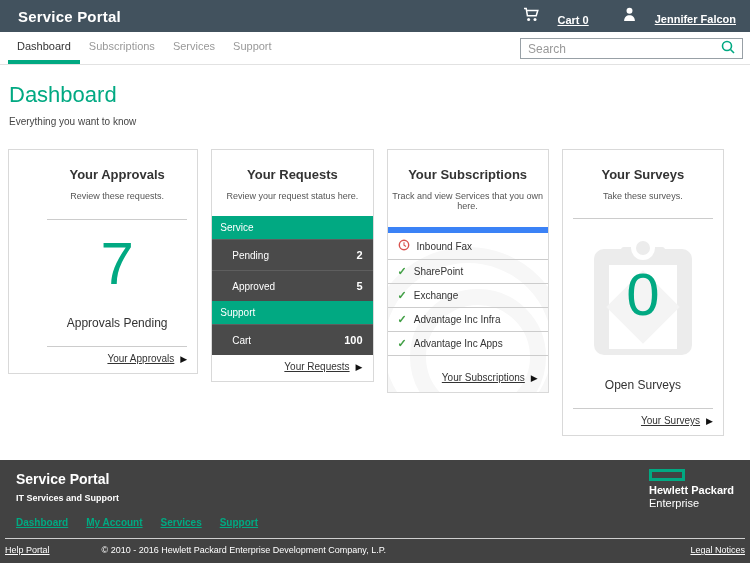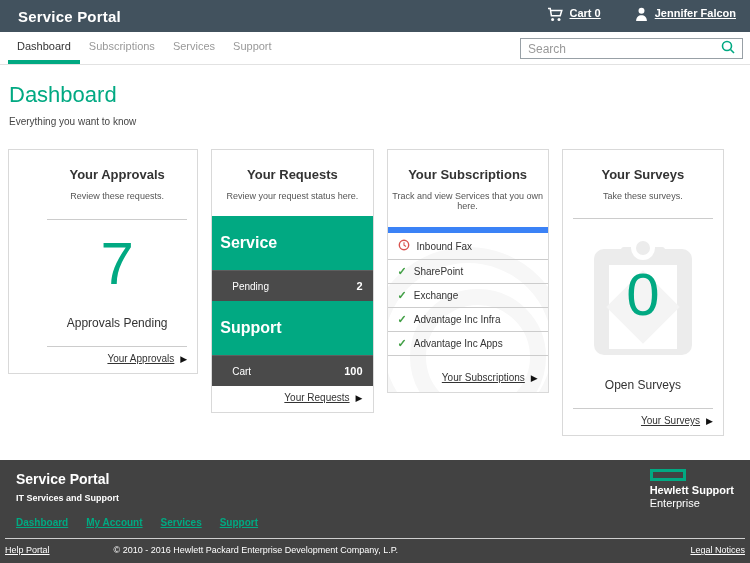--- a/index.html
+++ b/index.html
@@ -12,21 +12,21 @@
     overflow: hidden;
     color: #333;
   }
   
   .topbar {
     height: 32px; background: #42525E; color: #fff;
     display: flex; align-items: center; padding: 0 14px 0 18px; flex: none;
   }
   .brand { font-size: 15px; font-weight: 700; letter-spacing: .2px; }
   .topbar-right { margin-left: auto; display: flex; align-items: center; gap: 34px; }
-  .top-group { display: flex; align-items: flex-start; gap: 7px; cursor: pointer; }
+  .top-group { display: flex; align-items: flex-end; gap: 19px; cursor: pointer; }
   .top-label { font-size: 11px; font-weight: 700; text-decoration: underline; color:#fff; }
   
   .nav {
     height: 33px; background: #fff; border-bottom: 1px solid #e2e2e2;
     display: flex; align-items: stretch; padding-left: 8px; position: relative; flex: none;
   }
   .tab {
     font-size: 11px; color: #999; padding: 0 9px; display: flex; align-items: center;
     border-bottom: 4px solid transparent; cursor: pointer;
   }
@@ -56,21 +56,21 @@
   .card-title { text-align: center; font-size: 13px; font-weight: 700; color: #333; margin-top: 17px; position: relative; z-index: 1; }
   .card-sub { text-align: center; font-size: 9px; color: #555; margin-top: 9px; position: relative; z-index: 1; }
   .divider { border: none; border-top: 1px solid #ccc; margin: 0 10px; }
   .big-number { font-size: 60px; line-height: 1; color: #01A982; text-align: center; font-weight: 400; }
   .count-label { text-align: center; font-size: 12px; color: #333; }
   .link-row { margin-top: auto; display: flex; justify-content: flex-end; align-items: center; gap: 6px; padding: 6px 10px 9px; position: relative; z-index: 1; }
   .card-link { font-size: 10px; color: #333; text-decoration: underline; cursor: pointer; }
   .arrow { font-size: 9px; color: #111; }
   
   .req-table { margin-top: 15px; }
-  .req-group-header { background: #01A982; color: #fff; font-size: 16px; font-weight: 700; padding: 18px 8px; }
+  .req-group-header { background: #01A982; color: #fff; font-size: 10px; font-weight: 400; padding: 6px 8px; }
   .req-row {
     background: #4A4A4A; color: #fff; display: flex; justify-content: space-between;
     align-items: center; padding: 9px 10px 9px 20px; font-size: 10px; border-top: 1px solid #5E5E5E;
   }
   .req-row .val { font-weight: 700; font-size: 11px; }
   
   .subs-list { margin-top: 16px; border-top: 6px solid #3b82f6; position: relative; z-index: 1; }
   .sub-item { display: flex; align-items: center; gap: 7px; padding: 6px 10px; border-bottom: 1px solid #ccc; font-size: 10px; color: #333; }
   .check { color: #43A047; font-weight: 700; font-size: 11px; line-height: 1; }
   .arcs { position: absolute; left: 50%; bottom: -55px; transform: translateX(-50%); width: 200px; height: 200px; border-radius: 50%;
@@ -96,21 +96,21 @@
   .f-sub { font-size: 9px; font-weight: 700; margin-top: 6px; }
   .f-links { margin-top: 14px; display: flex; gap: 18px; }
   .f-link { color: #01A982; font-size: 10px; font-weight: 700; text-decoration: underline; cursor: pointer; }
   .hpe-logo { position: absolute; right: 16px; top: 9px; }
   .hpe-rect { width: 36px; height: 12px; border: 3px solid #01A982; margin-bottom: 3px; }
   .hpe-line1 { font-size: 11px; font-weight: 700; line-height: 1.2; }
   .hpe-line2 { font-size: 11px; font-weight: 400; line-height: 1.2; }
   .footer-divider { border: none; border-top: 1px solid #cfcfcf; margin: 10px 5px 0; }
   .footer-bottom { display: flex; align-items: center; padding: 6px 5px 8px; font-size: 9px; }
   .fb-help { color: #fff; text-decoration: underline; cursor: pointer; }
-  .fb-copy { margin-left: 24px; padding-left: 40px; }
+  .fb-copy { margin-left: 12px; padding-left: 40px; }
   .fb-legal { margin-left: auto; color: #fff; text-decoration: underline; cursor: pointer; }
 </style>
 </head>
 <body>
 
 <div class="topbar">
   <div class="brand">Service Portal</div>
   <div class="topbar-right">
     <div class="top-group">
       <span>
@@ -171,20 +171,24 @@
 
     <div class="card card-requests">
       <div class="card-title">Your Requests</div>
       <div class="card-sub">Review your request status here.</div>
       <div class="req-table">
         <div class="req-group-header">Service</div>
         <div class="req-row">
           <span>Pending</span>
           <span class="val">2</span>
         </div>
+        <div class="req-row">
+          <span>Approved</span>
+          <span class="val">5</span>
+        </div>
         <div class="req-group-header">Support</div>
         <div class="req-row">
           <span>Cart</span>
           <span class="val">100</span>
         </div>
       </div>
       <div class="link-row">
         <span class="card-link">Your Requests</span>
         <span class="arrow">▶</span>
       </div>
@@ -260,21 +264,21 @@
     <div class="f-title">Service Portal</div>
     <div class="f-sub">IT Services and Support</div>
     <div class="f-links">
       <span class="f-link">Dashboard</span>
       <span class="f-link">My Account</span>
       <span class="f-link">Services</span>
       <span class="f-link">Support</span>
     </div>
     <div class="hpe-logo">
       <div class="hpe-rect"></div>
-      <div class="hpe-line1">Hewlett Support</div>
+      <div class="hpe-line1">Hewlett Packard</div>
       <div class="hpe-line2">Enterprise</div>
     </div>
   </div>
   <hr class="footer-divider">
   <div class="footer-bottom">
     <span class="fb-help">Help Portal</span>
     <span class="fb-copy">© 2010 - 2016 Hewlett Packard Enterprise Development Company, L.P.</span>
     <span class="fb-legal">Legal Notices</span>
   </div>
 </div>

